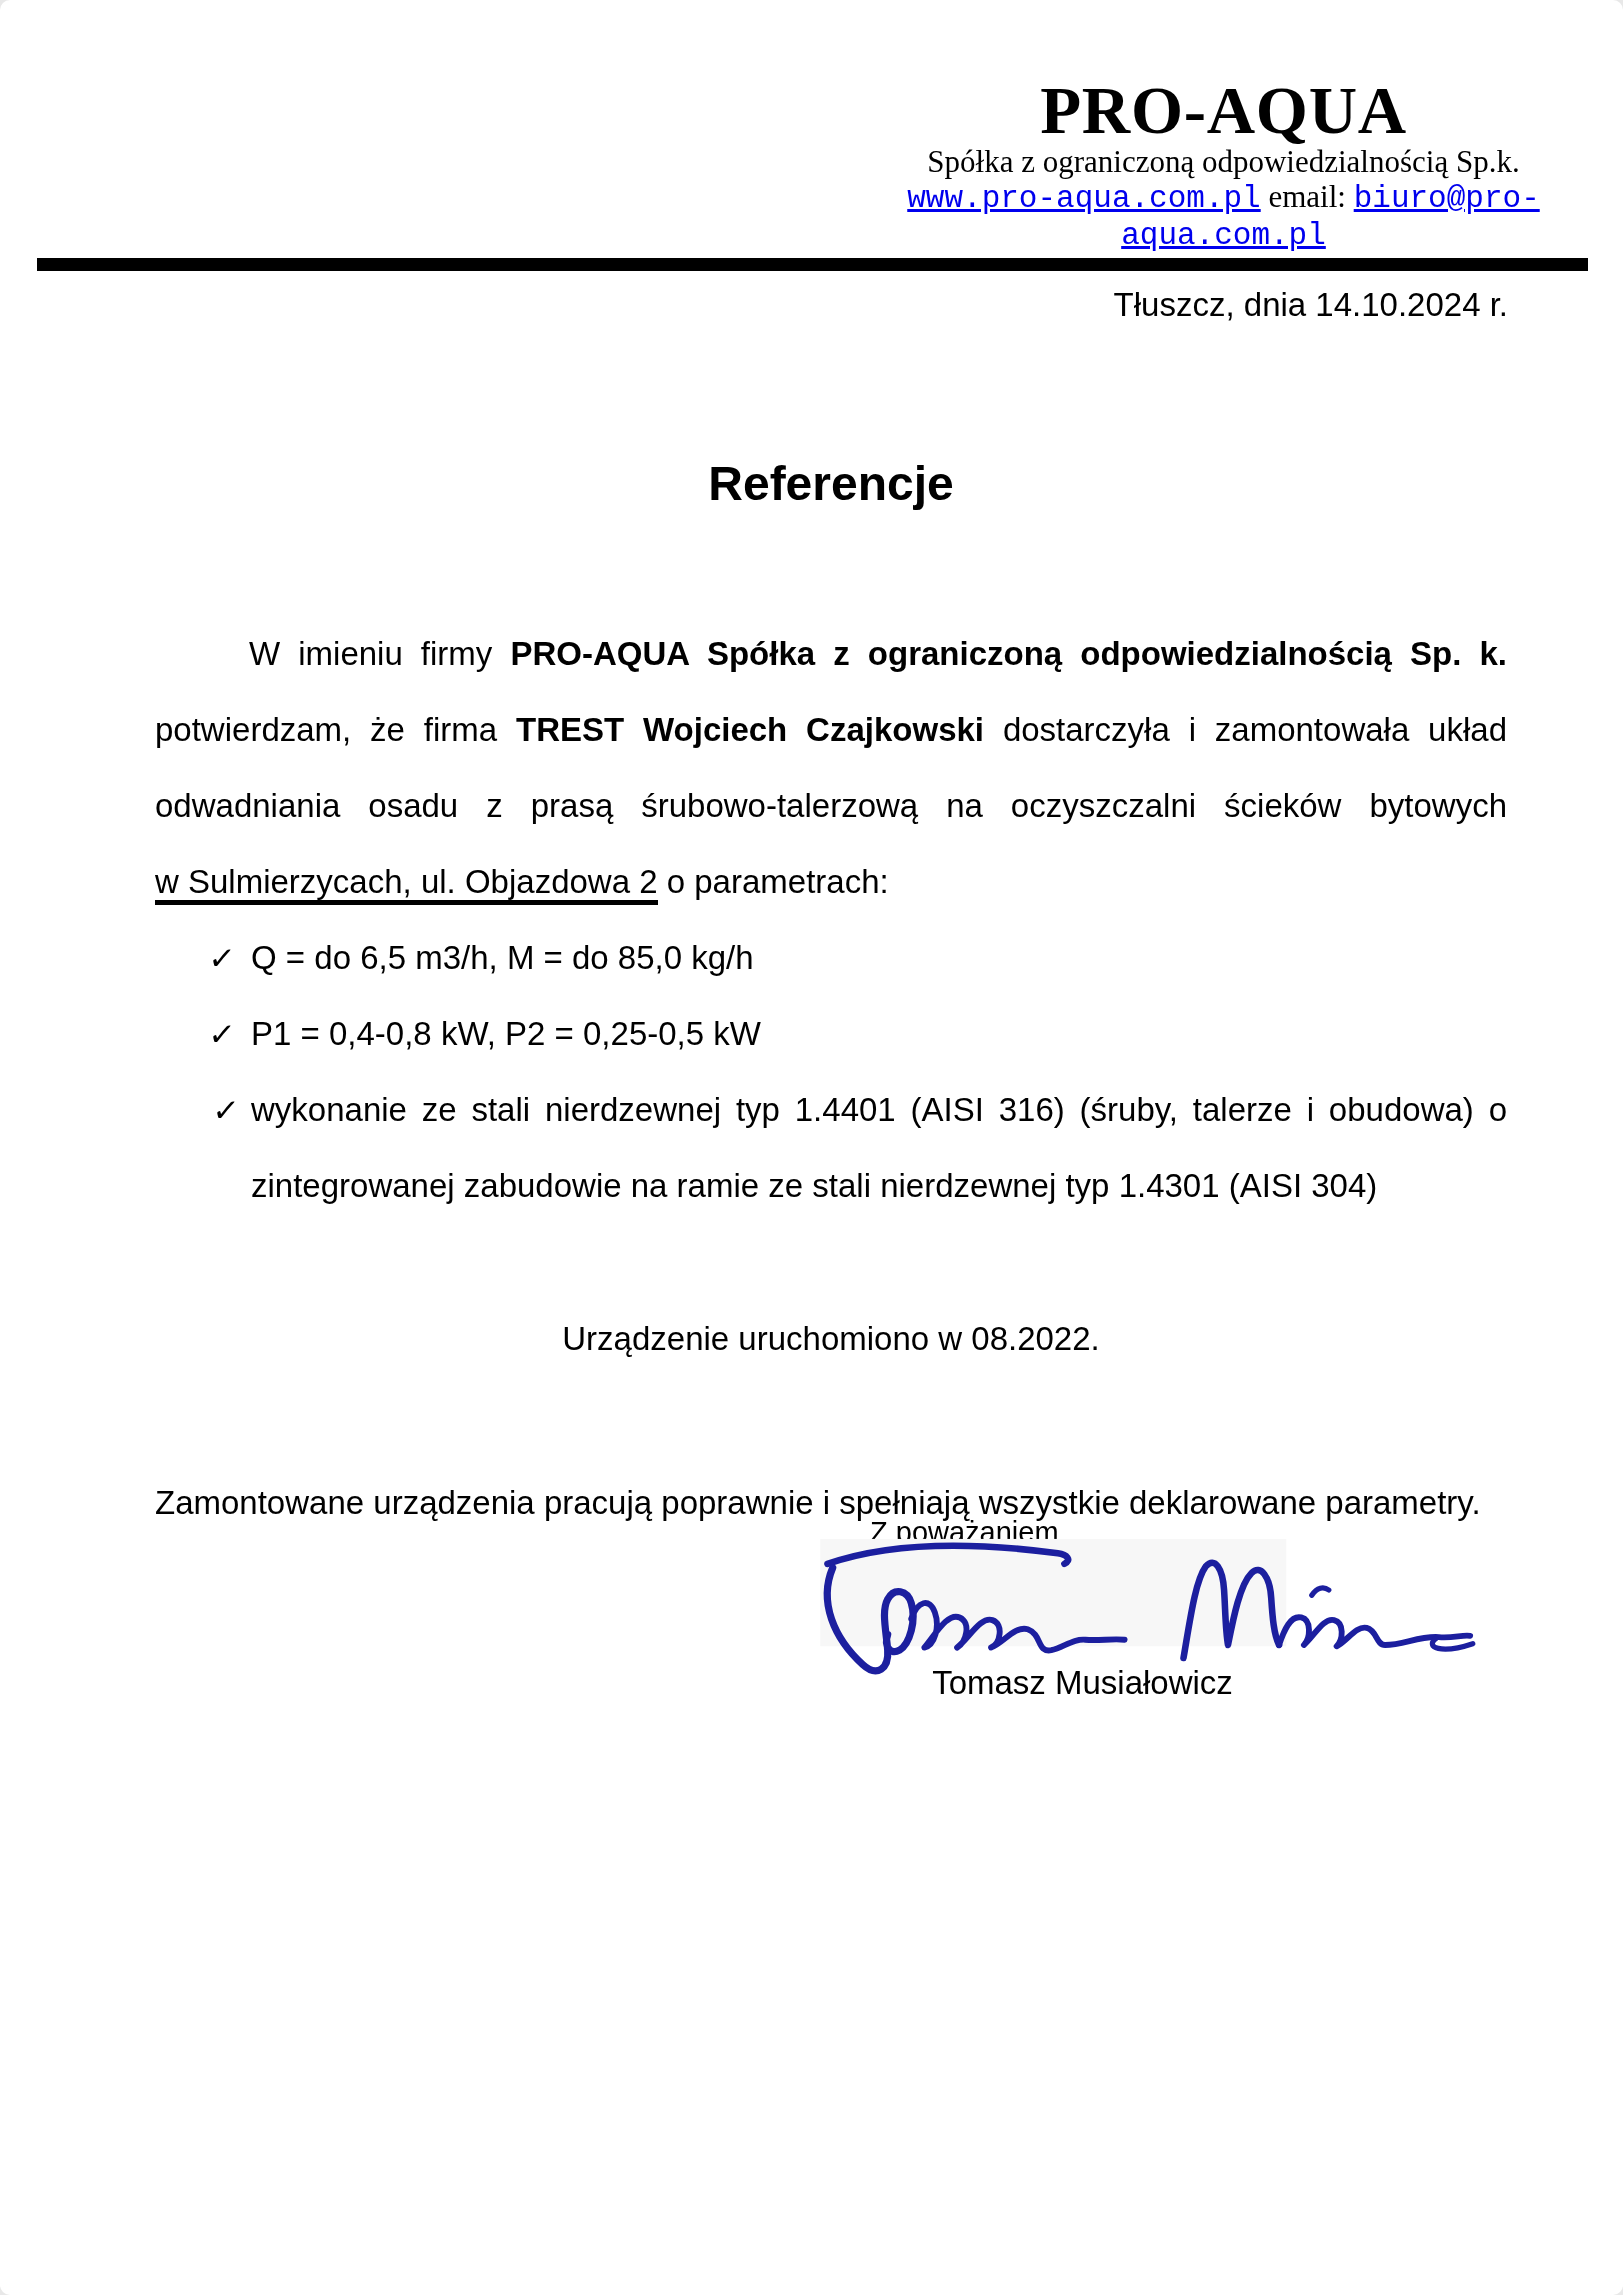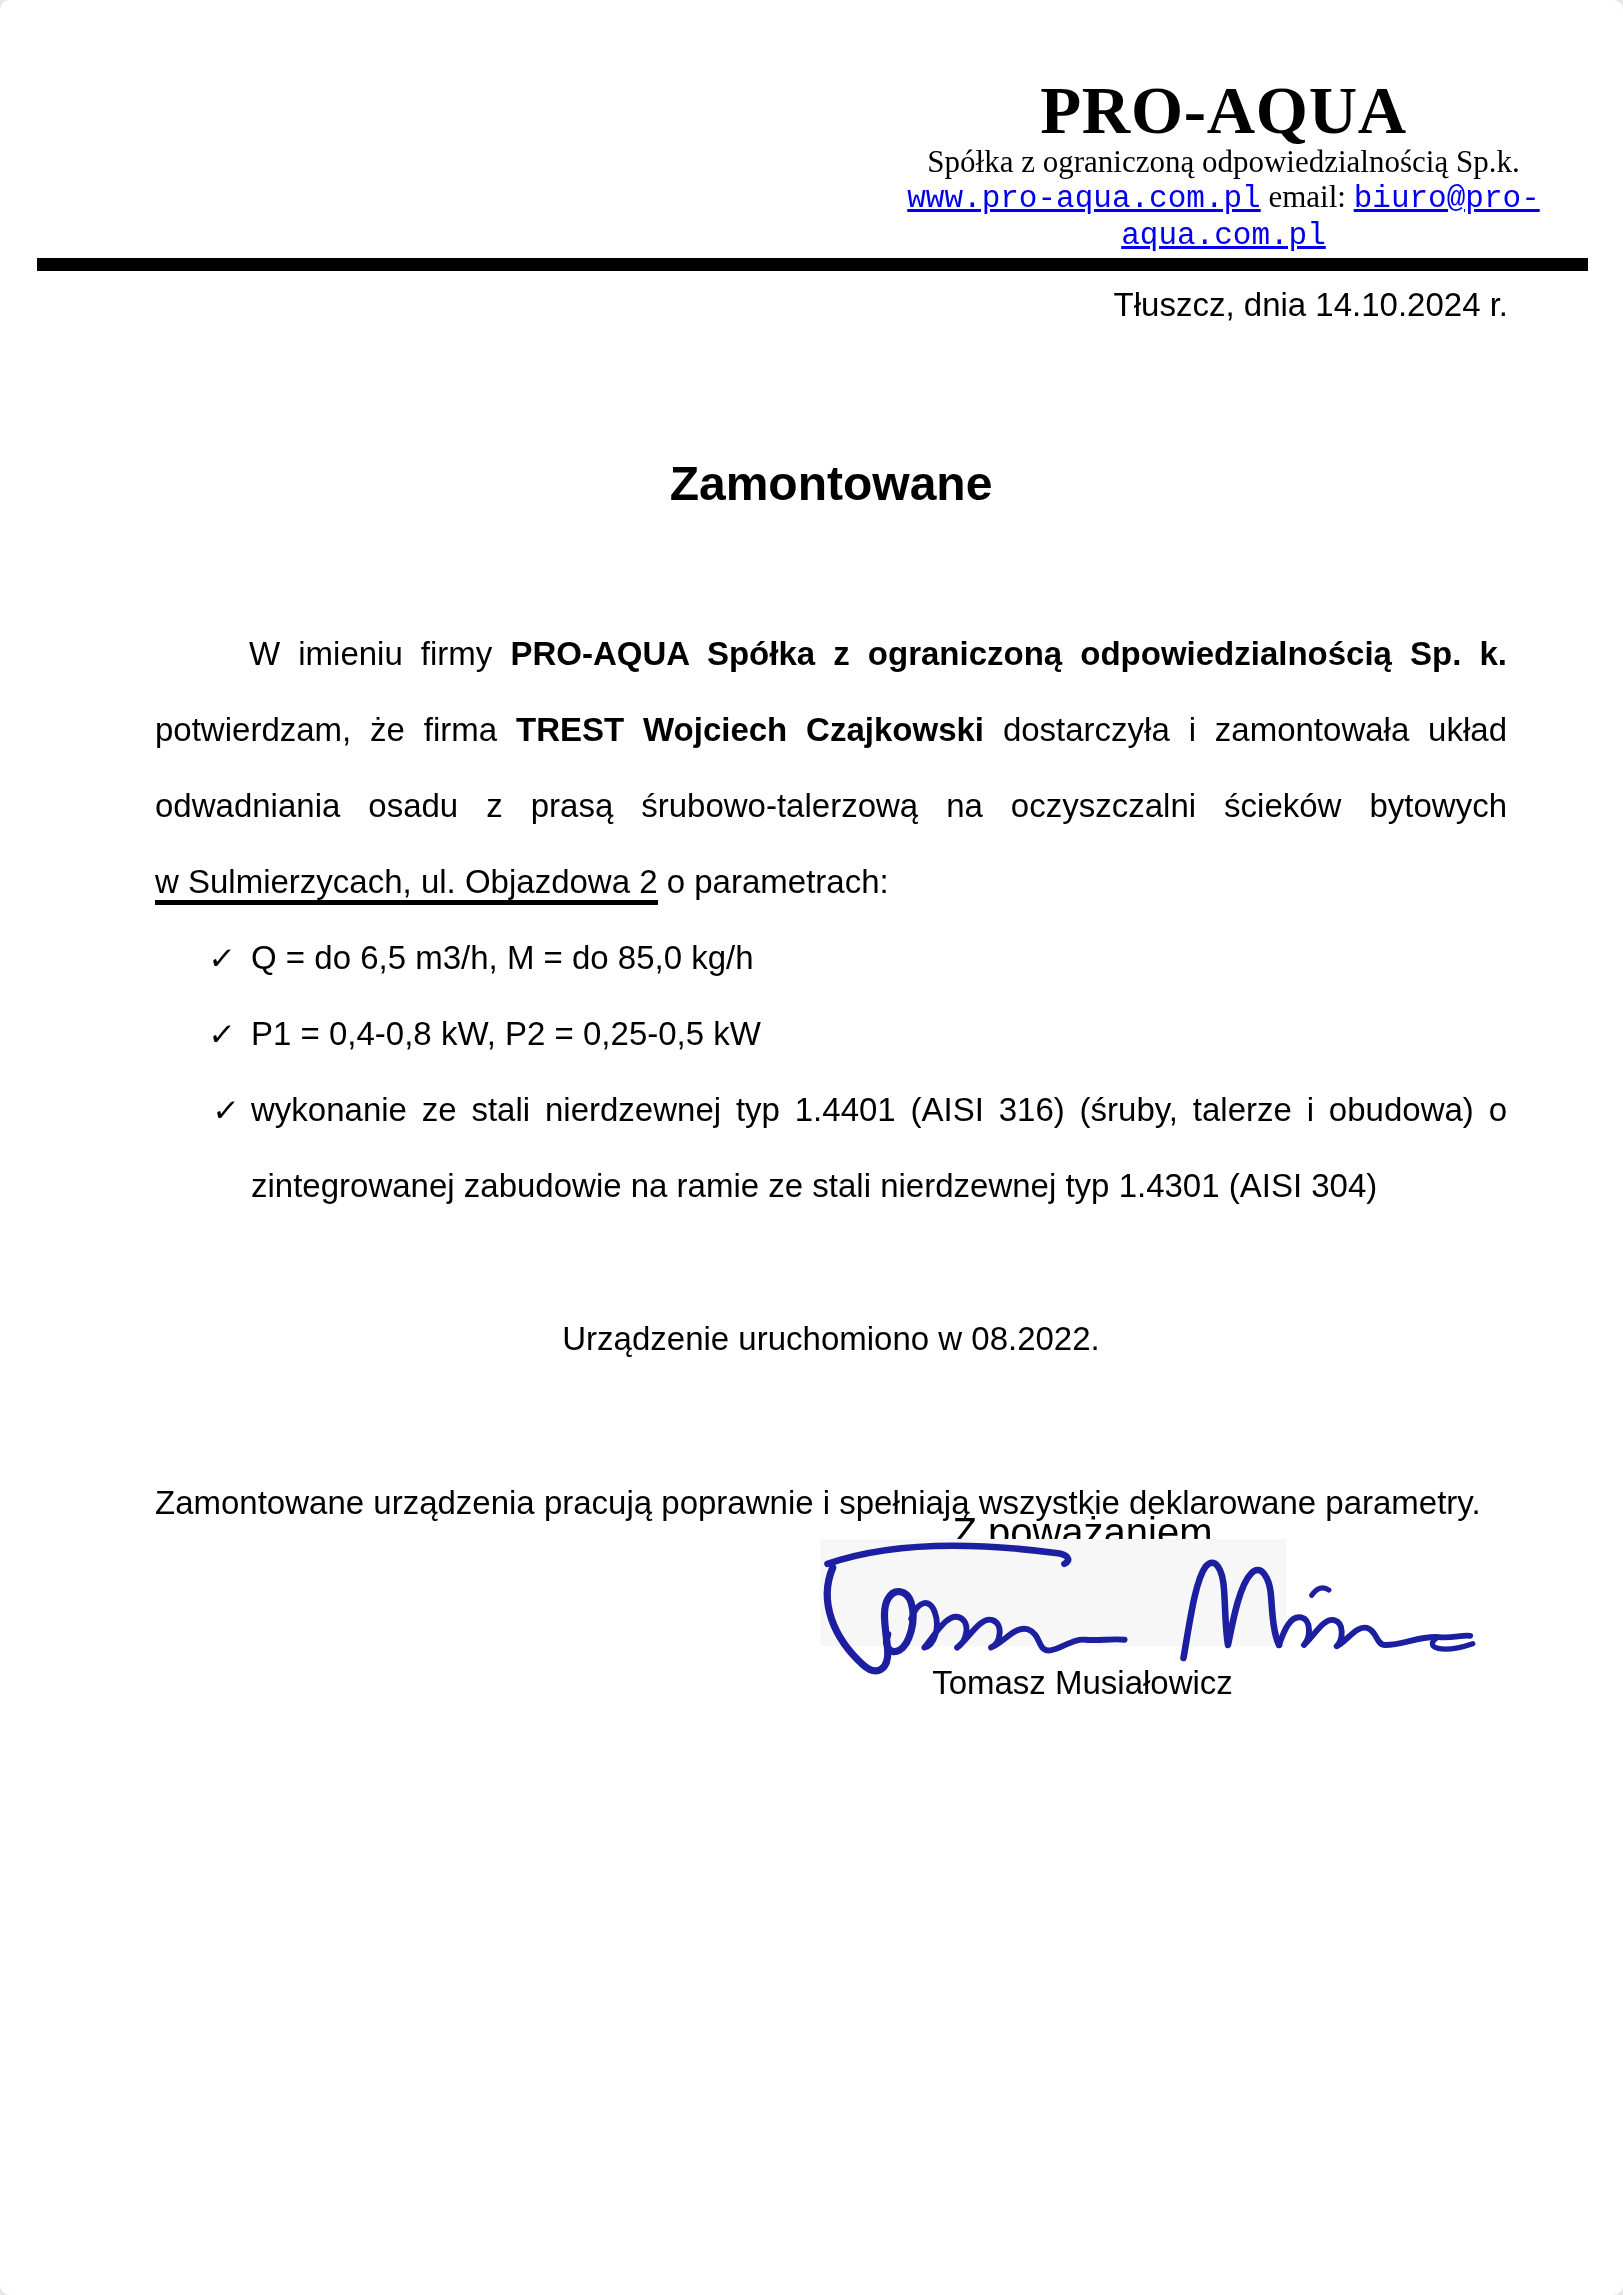--- a/index.html
+++ b/index.html
@@ -114,22 +114,21 @@
   }
   .p-commissioning{margin-top:77px !important;text-align:center;}
   .p-conclusion{margin-top:88px !important;}
 
   
   .closing{
     position:absolute;
     top:1513px;
     left:870px;
     width:425px;
-    text-align:center;
-    font-size:40px;
+    font-size:29px;
     line-height:39px;
   }
   .signature-svg{
     position:absolute;
     top:1535px;
     left:817px;
     width:661px;
     height:144px;
   }
   .signer{
@@ -150,21 +149,21 @@
   <header class="letterhead">
     <div class="company">PRO-AQUA</div>
     <div class="lh-sub">Spółka z ograniczoną odpowiedzialnością Sp.k.</div>
     <div class="lh-sub"><a class="lh-link">www.pro-aqua.com.pl</a><span> email: </span><a class="lh-link">biuro@pro-aqua.com.pl</a></div>
   </header>
 
   <div class="rule"></div>
 
   <div class="dateline">Tłuszcz, dnia 14.10.2024 r.</div>
 
-  <h2 class="title">Zamontowane</h2>
+  <h2 class="title">Referencje</h2>
 
   <main class="content">
     <p class="intro"><span>W imieniu firmy </span><b>PRO-AQUA Spółka z ograniczoną odpowiedzialnością Sp.&nbsp;k.</b><span> potwierdzam, że firma </span><b>TREST Wojciech Czajkowski</b><span> dostarczyła i zamontowała układ odwadniania osadu z prasą śrubowo-talerzową na oczyszczalni ścieków bytowych </span><span class="uline">w&nbsp;Sulmierzycach, ul. Objazdowa 2</span><span> o parametrach:</span></p>
 
     <ul class="params">
       <li>
           <span class="check">✓</span>
           <span class="btext">Q = do 6,5 m3/h, M = do 85,0 kg/h</span>
         </li>
       <li>

